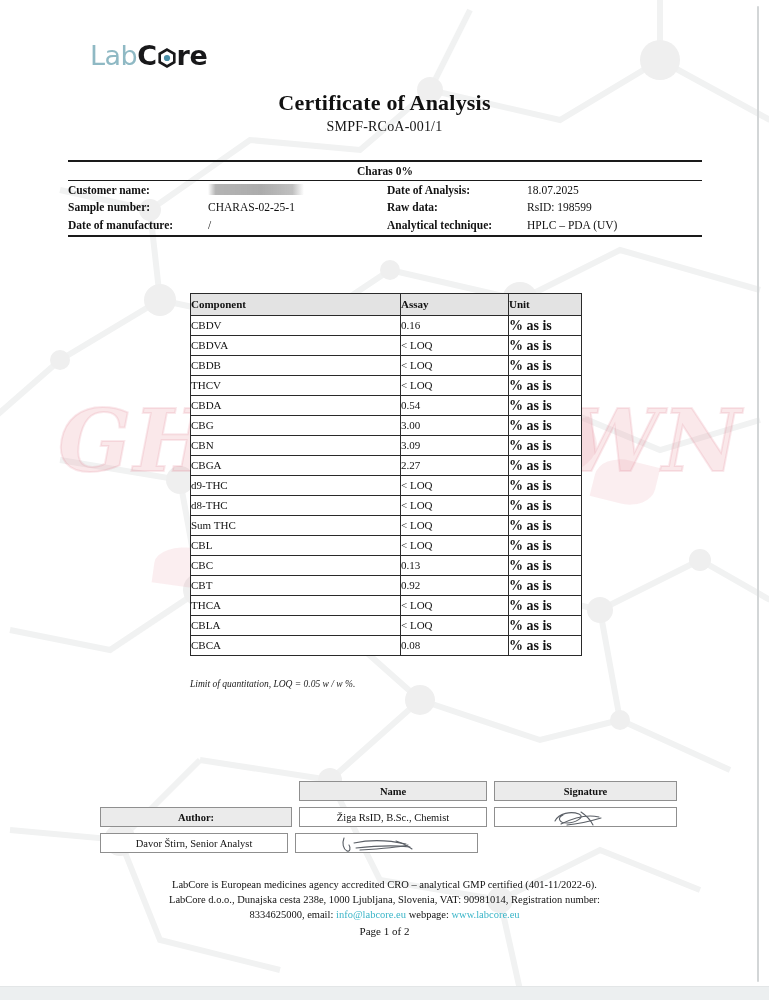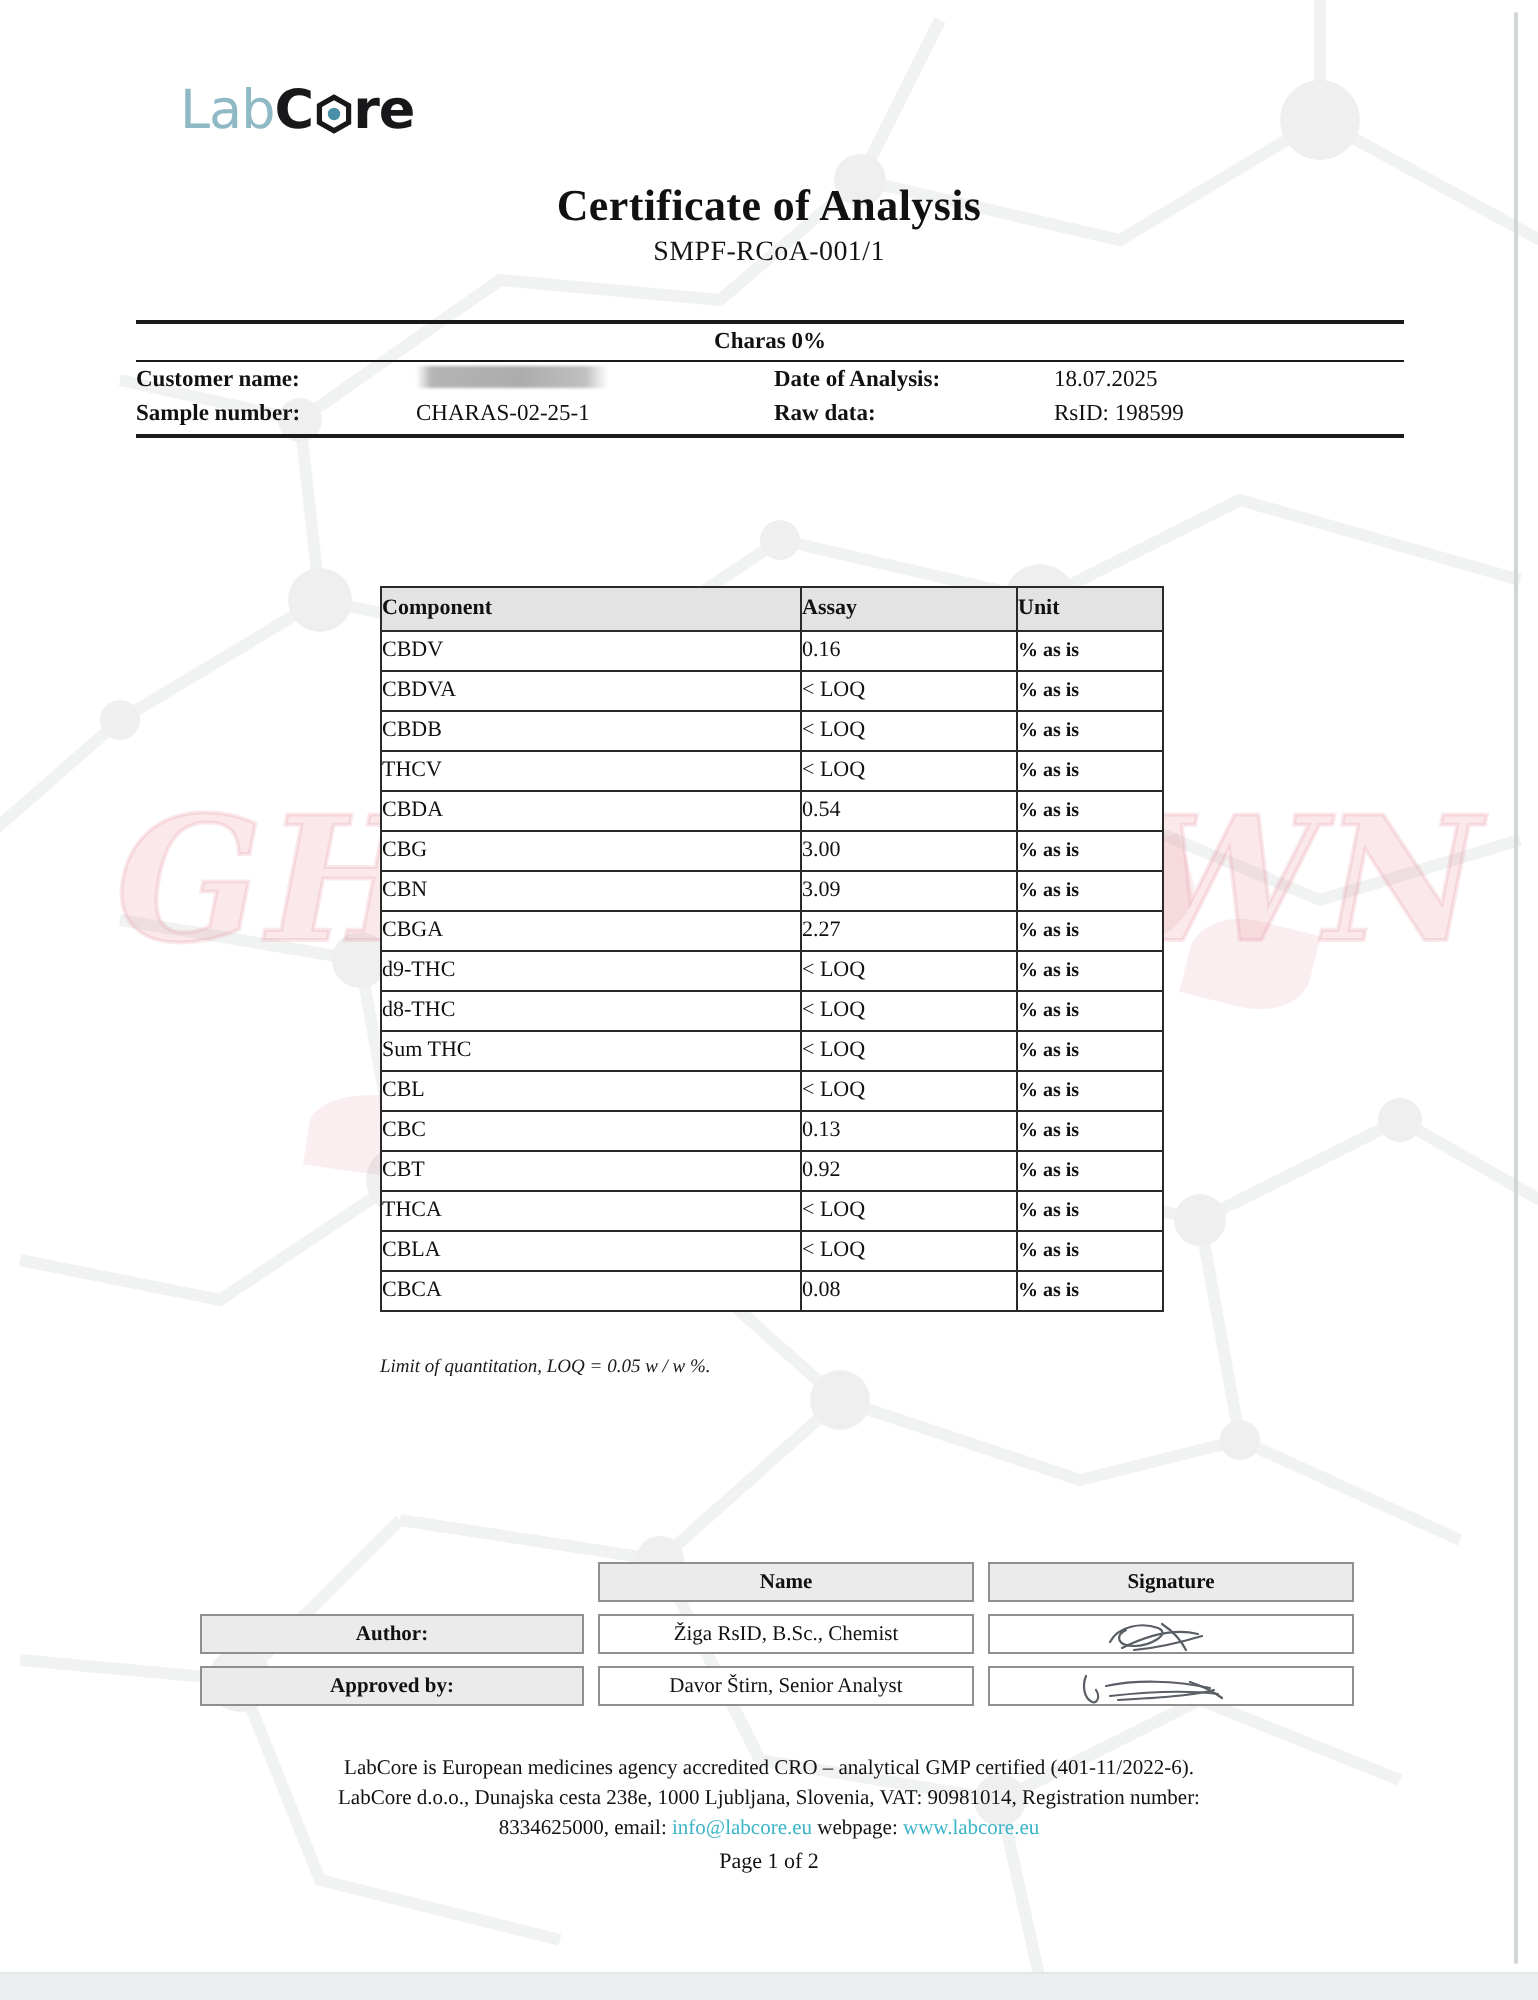--- a/index.html
+++ b/index.html
@@ -255,21 +255,21 @@
   }
   table.results thead th {
     background: #e3e3e3;
     font-weight: bold;
     font-size: 11px;
     height: 22px;
     line-height: 21px;
   }
   table.results td.unit {
     font-weight: bold;
-    font-size: 10px;
+    font-size: 14px;
     margin-top: 19px;
   }
   col.c-comp { width: 210px; }
   col.c-assay { width: 108px; }
   col.c-unit { width: 73px; }
 
   .loq-note {
     position: absolute;
     left: 190px;
     top: 679px;
@@ -441,20 +441,26 @@
             <td class="v"><span class="redacted"></span></td>
             <td class="k2">Date of Analysis:</td>
             <td class="v2">18.07.2025</td>
           </tr>
           <tr>
             <td class="k">Sample number:</td>
             <td class="v">CHARAS-02-25-1</td>
             <td class="k2">Raw data:</td>
             <td class="v2">RsID: 198599</td>
           </tr>
+          <tr>
+            <td class="k">Date of manufacture:</td>
+            <td class="v">/</td>
+            <td class="k2">Analytical technique:</td>
+            <td class="v2">HPLC – PDA (UV)</td>
+          </tr>
         </tbody>
       </table>
       <div class="info-rule-bottom"></div>
     </div>
 
     <div class="results-wrap">
       <table class="results">
         <colgroup>
           <col class="c-comp">
             <col class="c-assay">
@@ -577,21 +583,20 @@
                 <path d="M66 16 C78 10, 92 6, 104 9"></path>
                 <path d="M86 4 C92 8, 96 13, 98 17"></path>
                 <path d="M72 17 C84 16, 96 13, 106 10"></path>
               </g>
             </svg>
           </span>
         </div>
       </div>
 
       <div class="sig-row">
-        <div class="sig-cell label">Approved by:</div>
         <div class="sig-cell name">Davor Štirn, Senior Analyst</div>
         <div class="sig-cell sign">
           <span class="sig-mark">
             <svg width="183" height="20" viewBox="0 0 183 20" aria-hidden="true">
               <g fill="none" stroke="#5a5f66" stroke-width="1.1" stroke-linecap="round">
                 <path d="M48 4 C46 9, 47 15, 51 17 C54 18, 55 14, 53 11"></path>
                 <path d="M58 9 C72 6, 92 6, 110 10"></path>
                 <path d="M60 14 C78 12, 98 11, 114 13"></path>
                 <path d="M64 16 C82 15, 100 14, 112 11"></path>
                 <path d="M100 7 C106 9, 112 12, 116 15"></path>

